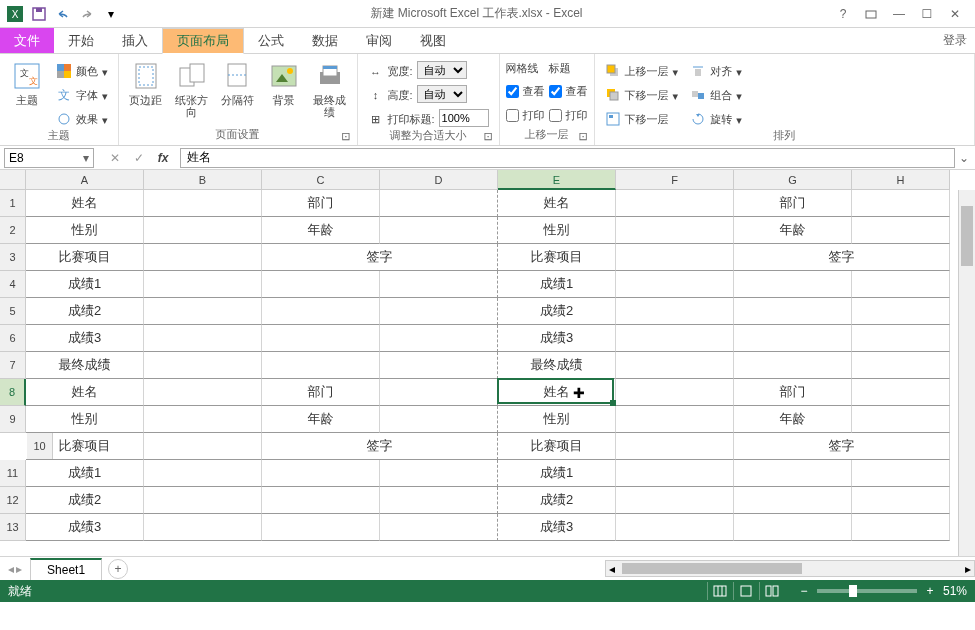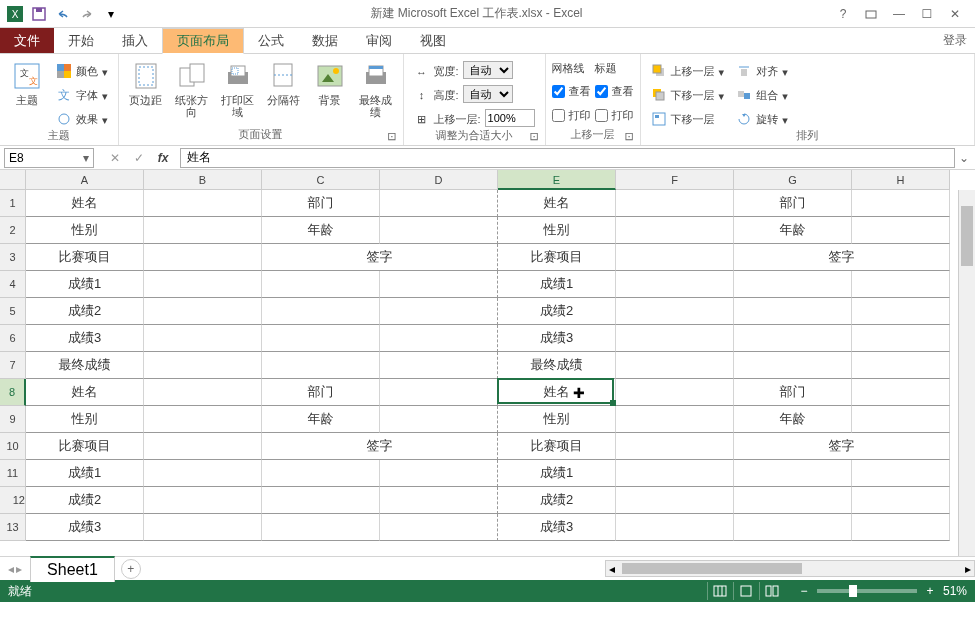--- a/index.html
+++ b/index.html
@@ -7,21 +7,21 @@
 
 .titlebar { height: 28px; background: #fff; border-bottom: 1px solid #d4d4d4; display: flex; align-items: center; }
 .qat { display: flex; align-items: center; gap: 2px; padding-left: 4px; }
 .qat-icon { width: 22px; height: 22px; display: flex; align-items: center; justify-content: center; cursor: pointer; }
 .title-text { flex: 1; text-align: center; color: #666; font-size: 12px; }
 .win-controls { display: flex; gap: 4px; padding-right: 8px; }
 .win-btn { width: 24px; height: 24px; display: flex; align-items: center; justify-content: center; cursor: pointer; color: #666; }
 
 .menubar { height: 26px; background: #fff; display: flex; align-items: stretch; border-bottom: 1px solid #d4d4d4; }
 .menu-tab { padding: 0 14px; display: flex; align-items: center; cursor: pointer; color: #444; font-size: 13px; }
-.menu-tab.file { background: #7f1d1d; color: #fff; }
+.menu-tab.file { background: #d946ef; color: #fff; }
 .menu-tab.active { color: #217346; border: 1px solid #d4d4d4; border-bottom: 1px solid #fff; margin-bottom: -1px; background: #fdba74; }
 .menubar-right { margin-left: auto; padding-right: 8px; display: flex; align-items: center; color: #666; cursor: pointer; }
 
 .ribbon { height: 92px; background: #fff; border-bottom: 1px solid #d4d4d4; display: flex; }
 .ribbon-group { border-right: 1px solid #e0e0e0; padding: 4px 6px 2px; display: flex; flex-direction: column; }
 .ribbon-group-content { flex: 1; display: flex; align-items: flex-start; gap: 4px; }
 .ribbon-group-label { text-align: center; color: #666; font-size: 11px; height: 16px; position: relative; }
 .ribbon-group-label .launcher { position: absolute; right: 0; bottom: 0; }
 .ribbon-btn-lg { display: flex; flex-direction: column; align-items: center; gap: 2px; cursor: pointer; padding: 2px; width: 42px; }
 .ribbon-btn-lg .icon { width: 32px; height: 32px; display: flex; align-items: center; justify-content: center; }
@@ -56,21 +56,21 @@
 .cell.dash-r { border-right: 1px dashed #999; }
 .active-cell { position: absolute; border: 2px solid #217346; pointer-events: none; }
 .active-cell::after { content: ''; position: absolute; right: -4px; bottom: -4px; width: 6px; height: 6px; background: #217346; }
 .cursor-cross { position: absolute; font-size: 14px; color: #000; pointer-events: none; }
 .vscroll { position: absolute; right: 0; top: 20px; width: 17px; bottom: 0; background: #f0f0f0; border-left: 1px solid #ccc; }
 .vscroll-thumb { position: absolute; left: 2px; right: 2px; top: 16px; height: 60px; background: #c0c0c0; }
 
 .sheet-tabs { height: 24px; background: #fff; border-top: 1px solid #d4d4d4; display: flex; align-items: center; }
 .tab-nav { display: flex; gap: 2px; padding: 0 8px; color: #999; }
 .tab-nav span { cursor: pointer; }
-.sheet-tab { padding: 3px 16px; border: 1px solid #ccc; border-bottom: none; background: #fff; font-size: 16px; cursor: pointer; border-top: 2px solid #217346; }
+.sheet-tab { padding: 3px 16px; border: 1px solid #ccc; border-bottom: none; background: #fff; font-size: 12px; cursor: pointer; border-top: 2px solid #217346; }
 .sheet-add { width: 20px; height: 20px; border: 1px solid #ccc; border-radius: 50%; display: flex; align-items: center; justify-content: center; margin-left: 6px; cursor: pointer; color: #666; }
 .hscroll { flex: 0 0 370px; margin-left: auto; height: 17px; background: #f0f0f0; border: 1px solid #ccc; display: flex; align-items: center; position: relative; }
 .hscroll-thumb { position: absolute; left: 16px; width: 180px; top: 2px; bottom: 2px; background: #c0c0c0; }
 
 .statusbar { height: 22px; background: #217346; color: #fff; display: flex; align-items: center; padding: 0 8px; font-size: 12px; }
 .status-left { flex: 1; }
 .status-views { display: flex; gap: 0; }
 .status-view { width: 26px; height: 18px; display: flex; align-items: center; justify-content: center; cursor: pointer; border-left: 1px solid rgba(255,255,255,0.3); }
 .zoom { display: flex; align-items: center; gap: 6px; margin-left: 12px; }
 .zoom-slider { width: 100px; height: 4px; background: rgba(255,255,255,0.4); position: relative; }
@@ -184,30 +184,20 @@
           <div class="icon">
             <svg width="28" height="28">
               <rect x="2" y="6" width="14" height="18" fill="#fff" stroke="#999"></rect>
               <rect x="12" y="2" width="14" height="18" fill="#fff" stroke="#999"></rect>
             </svg>
           </div>
           <div class="lbl">纸张方向</div>
         </div>
       <div class="ribbon-btn-lg">
           <div class="icon">
-            <svg width="28" height="28">
-              <rect x="4" y="10" width="20" height="12" fill="#999"></rect>
-              <rect x="7" y="4" width="14" height="10" fill="#fff" stroke="#999"></rect>
-              <rect x="8" y="6" width="6" height="6" fill="none" stroke="#5b9bd5" stroke-dasharray="1"></rect>
-            </svg>
-          </div>
-          <div class="lbl">打印区域</div>
-        </div>
-      <div class="ribbon-btn-lg">
-          <div class="icon">
             <svg width="24" height="28">
               <rect x="2" y="2" width="18" height="22" fill="#fff" stroke="#999"></rect>
               <line x1="2" y1="13" x2="20" y2="13" stroke="#5b9bd5" stroke-dasharray="2"></line>
             </svg>
           </div>
           <div class="lbl">分隔符</div>
         </div>
       <div class="ribbon-btn-lg">
           <div class="icon">
             <svg width="28" height="24">
@@ -240,21 +230,21 @@
             <span>宽度:</span> 
             <select class="ribbon-input"><option>自动</option></select>
           </div>
         <div class="ribbon-btn-sm">
             <span class="icon">↕</span>
             <span>高度:</span> 
             <select class="ribbon-input"><option>自动</option></select>
           </div>
         <div class="ribbon-btn-sm">
             <span class="icon">⊞</span>
-            <span>上移一层:</span> 
+            <span>打印标题:</span> 
             <input class="ribbon-input" value="100%" style="">
           </div>
       </div>
     </div>
     <div class="ribbon-group-label"><span>调整为合适大小</span><span class="launcher">⊡</span></div>
   </div>
 
   <div class="ribbon-group">
     <div class="ribbon-group-content">
       <div class="ribbon-col">
@@ -362,23 +352,23 @@
   <div class="row-headers" id="row-headers">
       <div class="row-h" style="height: 27px;">1</div>
       <div class="row-h" style="height: 27px;">2</div>
       <div class="row-h" style="height: 27px;">3</div>
       <div class="row-h" style="height: 27px;">4</div>
       <div class="row-h" style="height: 27px;">5</div>
       <div class="row-h" style="height: 27px;">6</div>
       <div class="row-h" style="height: 27px;">7</div>
       <div class="row-h sel" style="height: 27px;">8</div>
       <div class="row-h" style="height: 27px;">9</div>
-      <div class="row-h" style="height: 27px;">10</div>
+      <div class="row-h" style="height: 27px; margin-left: 27px;">10</div>
       <div class="row-h" style="height: 27px;">11</div>
-      <div class="row-h" style="height: 27px; text-align: right;">12</div>
+      <div class="row-h" style="height: 27px;">12</div>
       <div class="row-h" style="height: 27px;">13</div>
     </div>
   <div class="cells" id="cells">
       <div class="cell" style="left: 0px; top: 0px; width: 118px; height: 27px;">姓名</div>
       <div class="cell" style="left: 118px; top: 0px; width: 118px; height: 27px;"></div>
       <div class="cell" style="left: 236px; top: 0px; width: 118px; height: 27px;">部门</div>
       <div class="cell dash-r" style="left: 354px; top: 0px; width: 118px; height: 27px;"></div>
       <div class="cell" style="left: 472px; top: 0px; width: 118px; height: 27px;">姓名</div>
       <div class="cell" style="left: 590px; top: 0px; width: 118px; height: 27px;"></div>
       <div class="cell" style="left: 708px; top: 0px; width: 118px; height: 27px;">部门</div>

